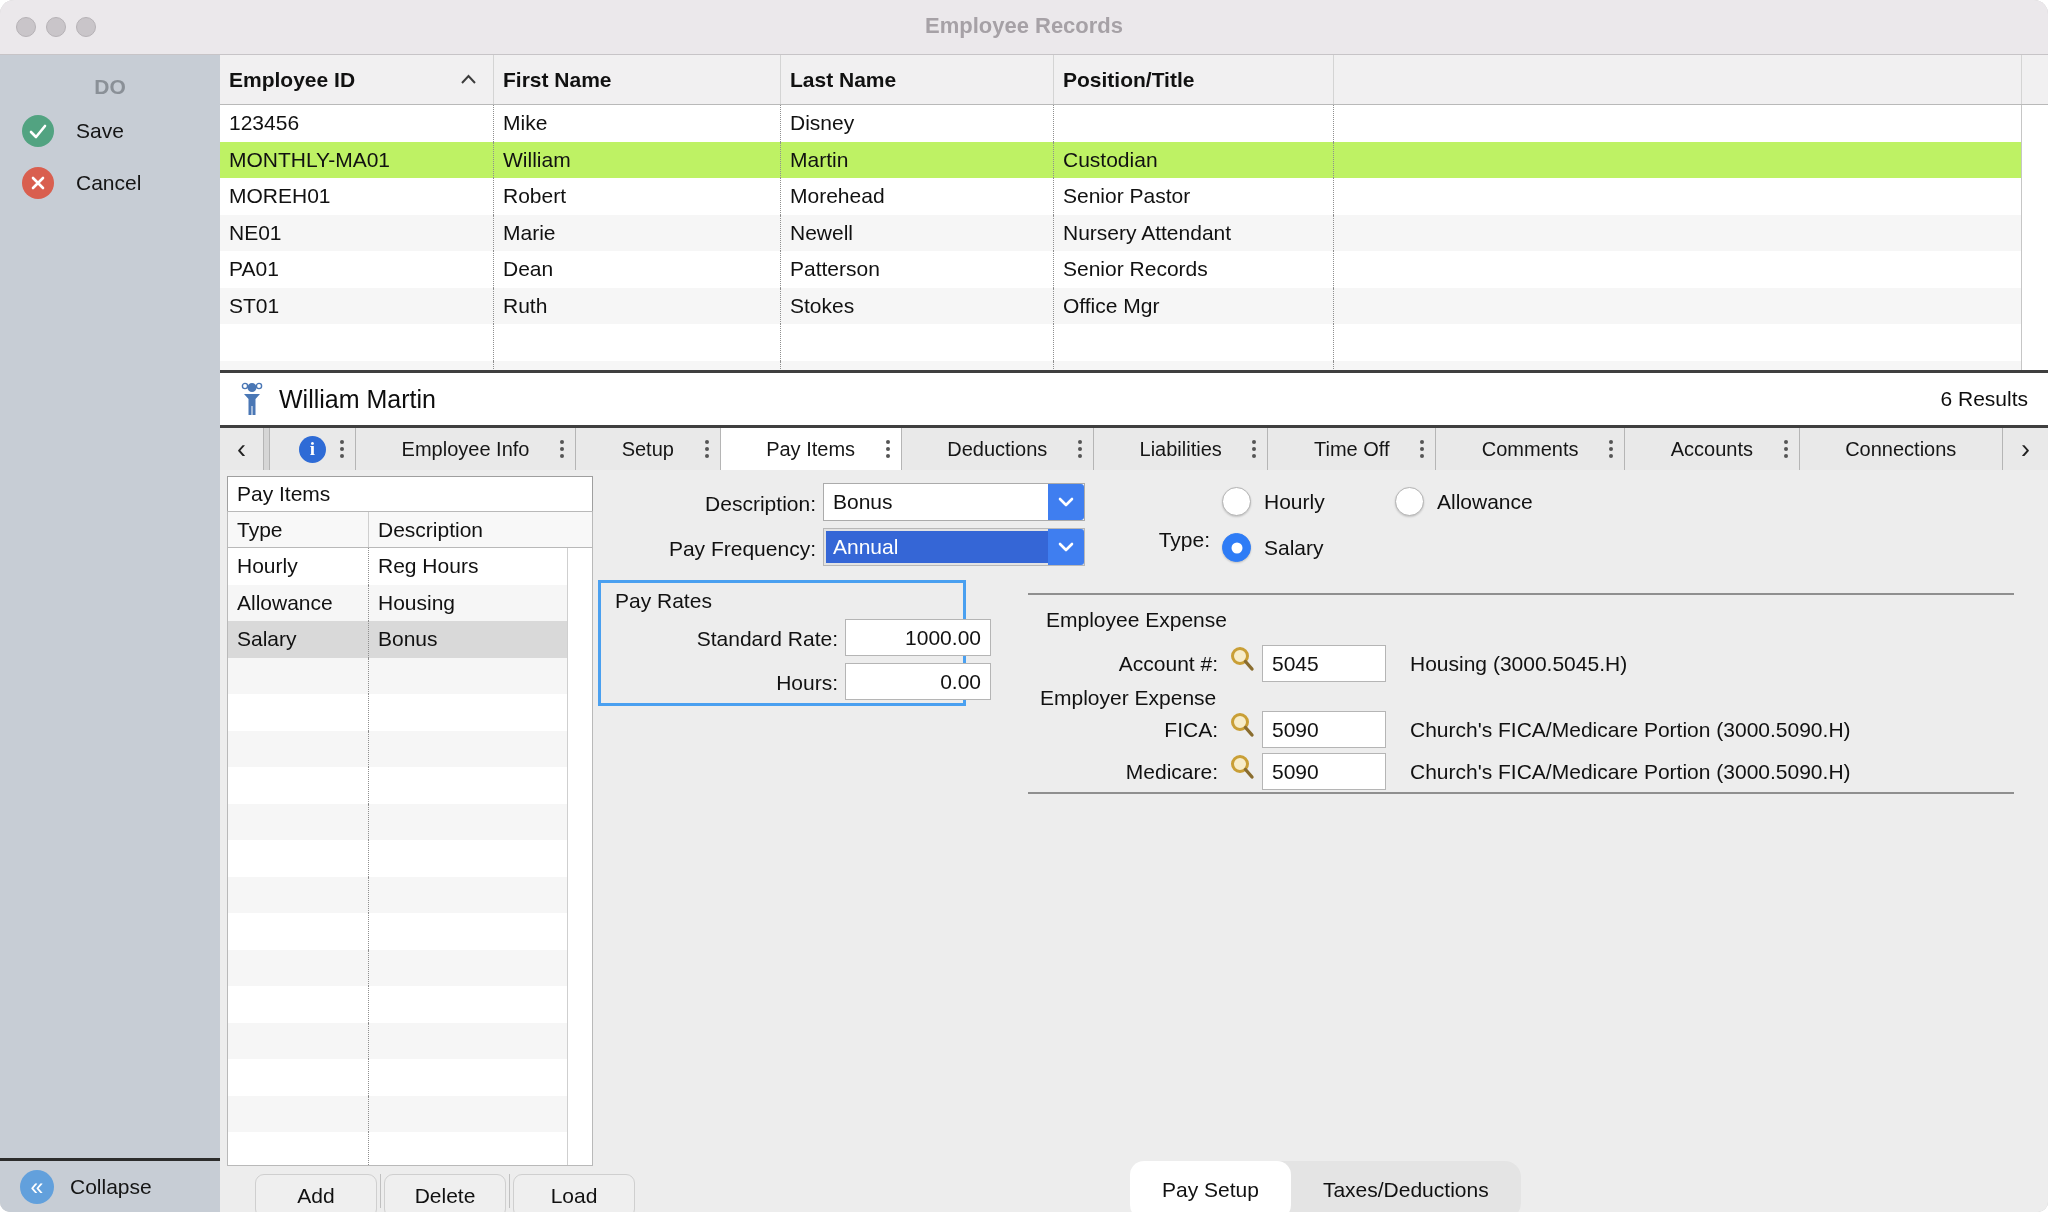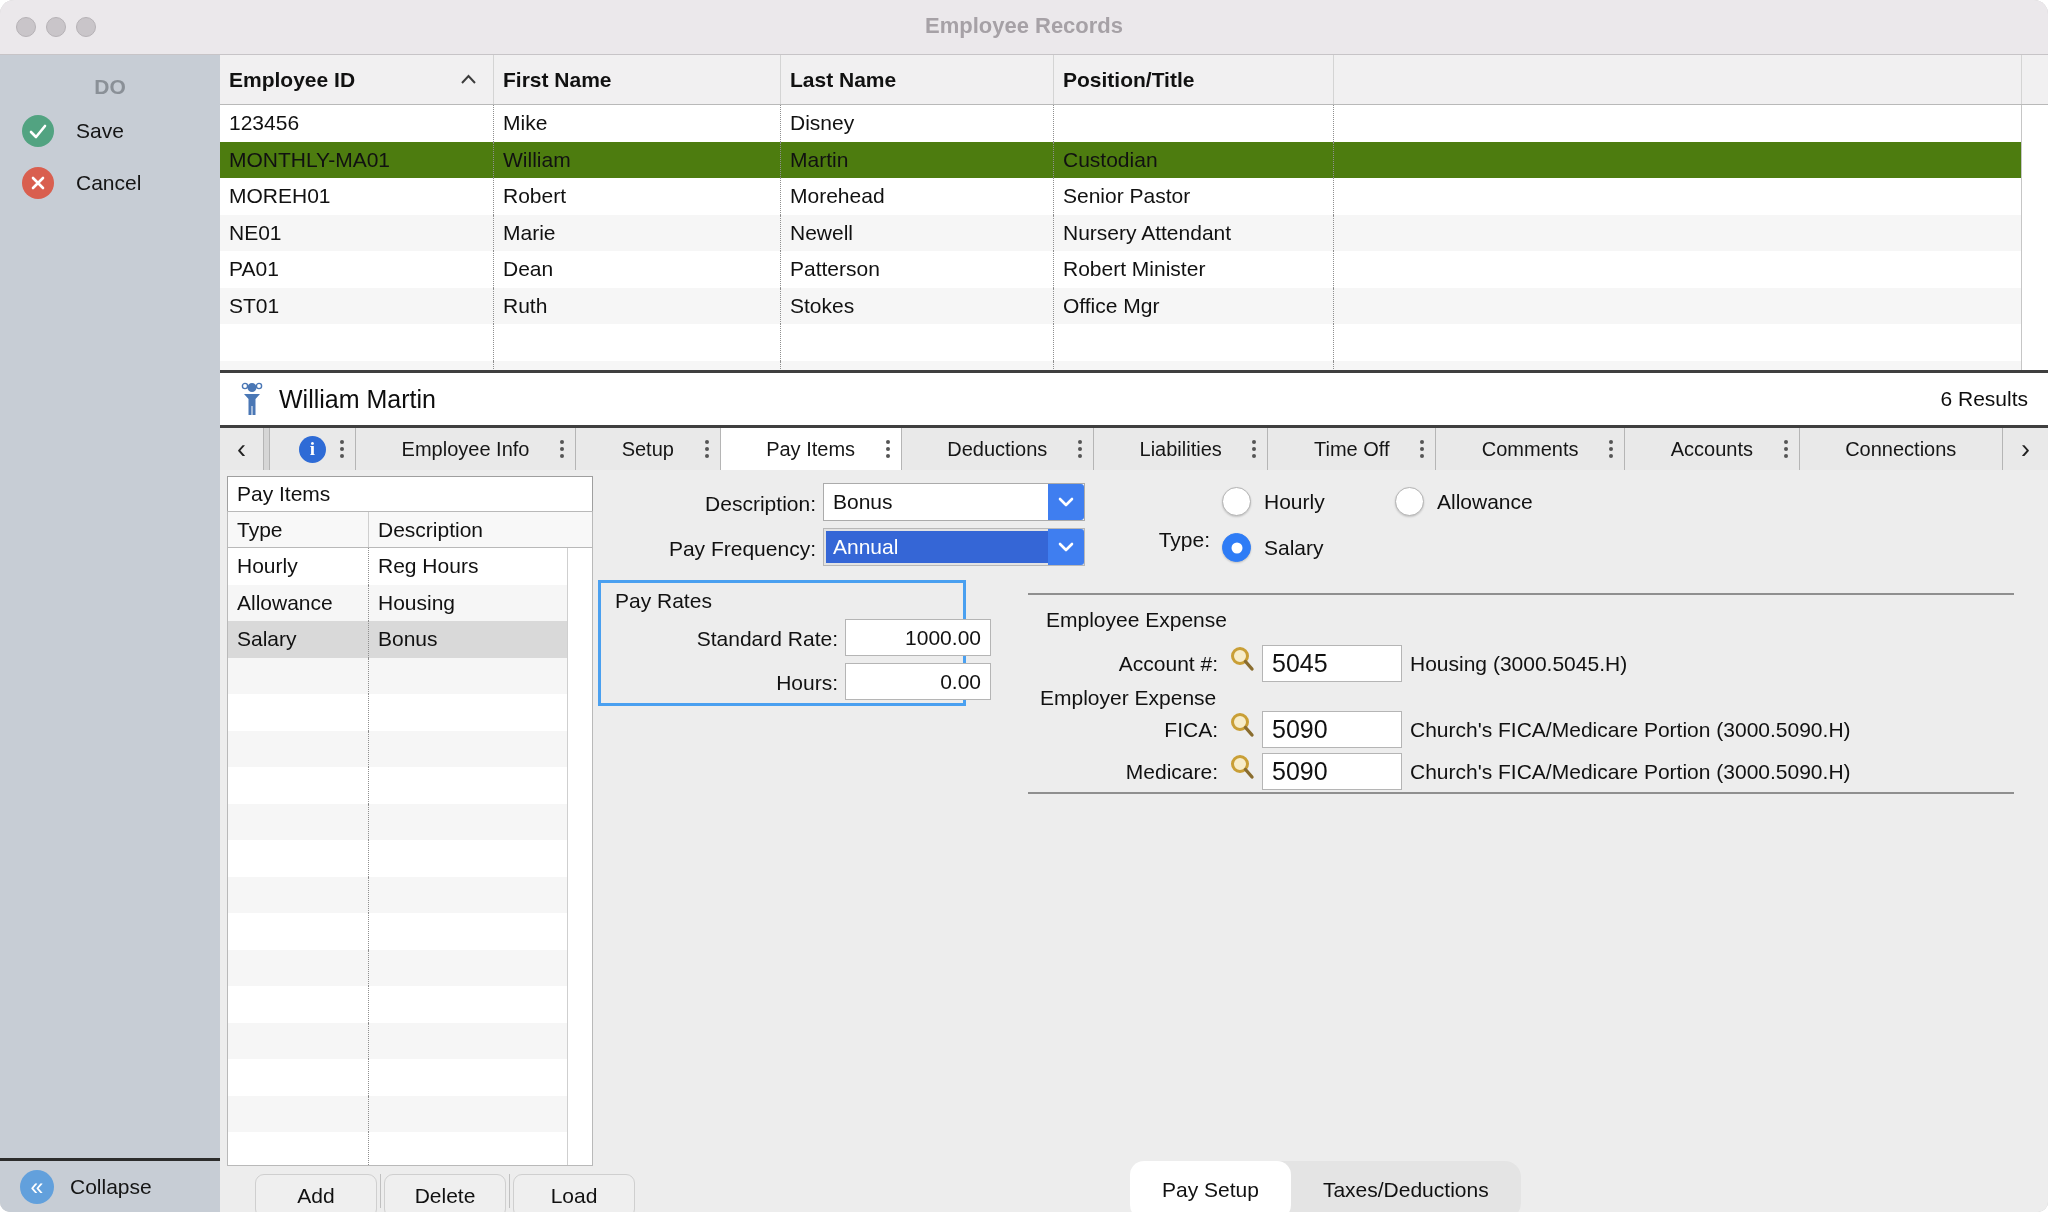--- a/index.html
+++ b/index.html
@@ -31,21 +31,21 @@
     gap:16px; padding-left:20px; font-size:21px; color:#151515; }
   .circle.blue { background:#62a0dc; width:34px; height:34px; flex:0 0 34px; color:#fff; font-size:23px; line-height:34px; }
   
   .emp-table { position:absolute; left:220px; top:55px; width:1828px; height:315px; background:#fff; overflow:hidden; }
   .emp-header { display:flex; height:50px; background:#f1f0f1; border-bottom:1px solid #b9b9b9; }
   .emp-header .hc { display:flex; align-items:center; padding-left:9px; font-size:21px; font-weight:bold;
     color:#111; border-left:1px solid #d4d4d4; height:100%; }
   .emp-header .hc:first-child { border-left:none; }
   .erow { display:flex; height:36.5px; font-size:21px; color:#111; }
   .erow.alt { background:#f6f6f6; }
-  .erow.sel { background:#4d7c0f; }
+  .erow.sel { background:#bef264; }
   .erow .c { display:flex; align-items:center; padding-left:9px; border-left:1px dotted #8f8f8f; height:100%;
     overflow:hidden; white-space:nowrap; }
   .erow .c:first-child { border-left:none; }
   .emp-gutter { position:absolute; right:0; top:50px; width:27px; height:265px; background:#fff; border-left:1px solid #c6c6c6; }
   .sorticon { margin-left:auto; margin-right:16px; display:flex; }
   
   .record-header { position:absolute; left:220px; top:370px; width:1828px; height:58px; background:#fff;
     border-top:3px solid #3f3f3f; border-bottom:3px solid #3f3f3f;
     display:flex; align-items:center; gap:15px; padding:0 20px; }
   .record-name { font-size:25px; color:#0d0d0d; }
@@ -101,22 +101,22 @@
     box-shadow:0 1px 2px rgba(0,0,0,.18); position:relative; flex:0 0 29px; }
   .radio.on .rdot { background:#2e7cf6; border-color:#2e7cf6; }
   .radio.on .rdot::after { content:""; position:absolute; left:50%; top:50%; transform:translate(-50%,-50%);
     width:11px; height:11px; border-radius:50%; background:#fff; }
   .pay-rates { position:absolute; left:598px; top:580px; width:368px; height:126px; border:3px solid #4aa0f0; }
   .pay-rates .pr-title { position:absolute; left:14px; top:6px; font-size:21px; color:#111; }
   .pay-rates .pr-lbl { position:absolute; text-align:right; width:237px; left:0; font-size:21px; color:#111; }
   .pr-input { position:absolute; left:244px; width:146px; height:37px; background:#fff; border:1px solid #b5b5b5;
     font-size:21px; color:#111; display:flex; align-items:center; justify-content:flex-end; padding-right:9px; }
   .hr { position:absolute; height:2px; background:#8f8f8f; }
-  .exp-input { position:absolute; width:140px; height:37px; background:#fff; border:1px solid #b5b5b5;
-    font-size:25px; color:#111; display:flex; align-items:center; padding-left:9px; }
+  .exp-input { position:absolute; width:124px; height:37px; background:#fff; border:1px solid #b5b5b5;
+    font-size:21px; color:#111; display:flex; align-items:center; padding-left:9px; }
   .lookup { position:absolute; width:28px; height:28px; }
   
   .bottom-tabs { position:absolute; left:1130px; top:1161px; height:58px; background:#e4e4e4;
     border-radius:16px; display:flex; align-items:stretch; }
   .seg { display:flex; align-items:center; justify-content:center; padding:0 32px; font-size:21px; color:#111; }
   .seg.active { background:#fff; border-radius:14px; }
 </style>
 </head>
 <body>
 
@@ -203,21 +203,21 @@
           <div class="c" style="width: 273px;">NE01</div>
           <div class="c" style="width: 287px;">Marie</div>
           <div class="c" style="width: 273px;">Newell</div>
           <div class="c" style="width: 280px;">Nursery Attendant</div>
           <div class="c" style="width: 688px;"></div>
         </div>
         <div class="erow">
           <div class="c" style="width: 273px;">PA01</div>
           <div class="c" style="width: 287px;">Dean</div>
           <div class="c" style="width: 273px;">Patterson</div>
-          <div class="c" style="width: 280px;">Robert Minister</div>
+          <div class="c" style="width: 280px;">Senior Records</div>
           <div class="c" style="width: 688px;"></div>
         </div>
         <div class="erow alt">
           <div class="c" style="width: 273px;">ST01</div>
           <div class="c" style="width: 287px;">Ruth</div>
           <div class="c" style="width: 273px;">Stokes</div>
           <div class="c" style="width: 280px;">Office Mgr</div>
           <div class="c" style="width: 688px;"></div>
         </div>
         <div class="erow">

